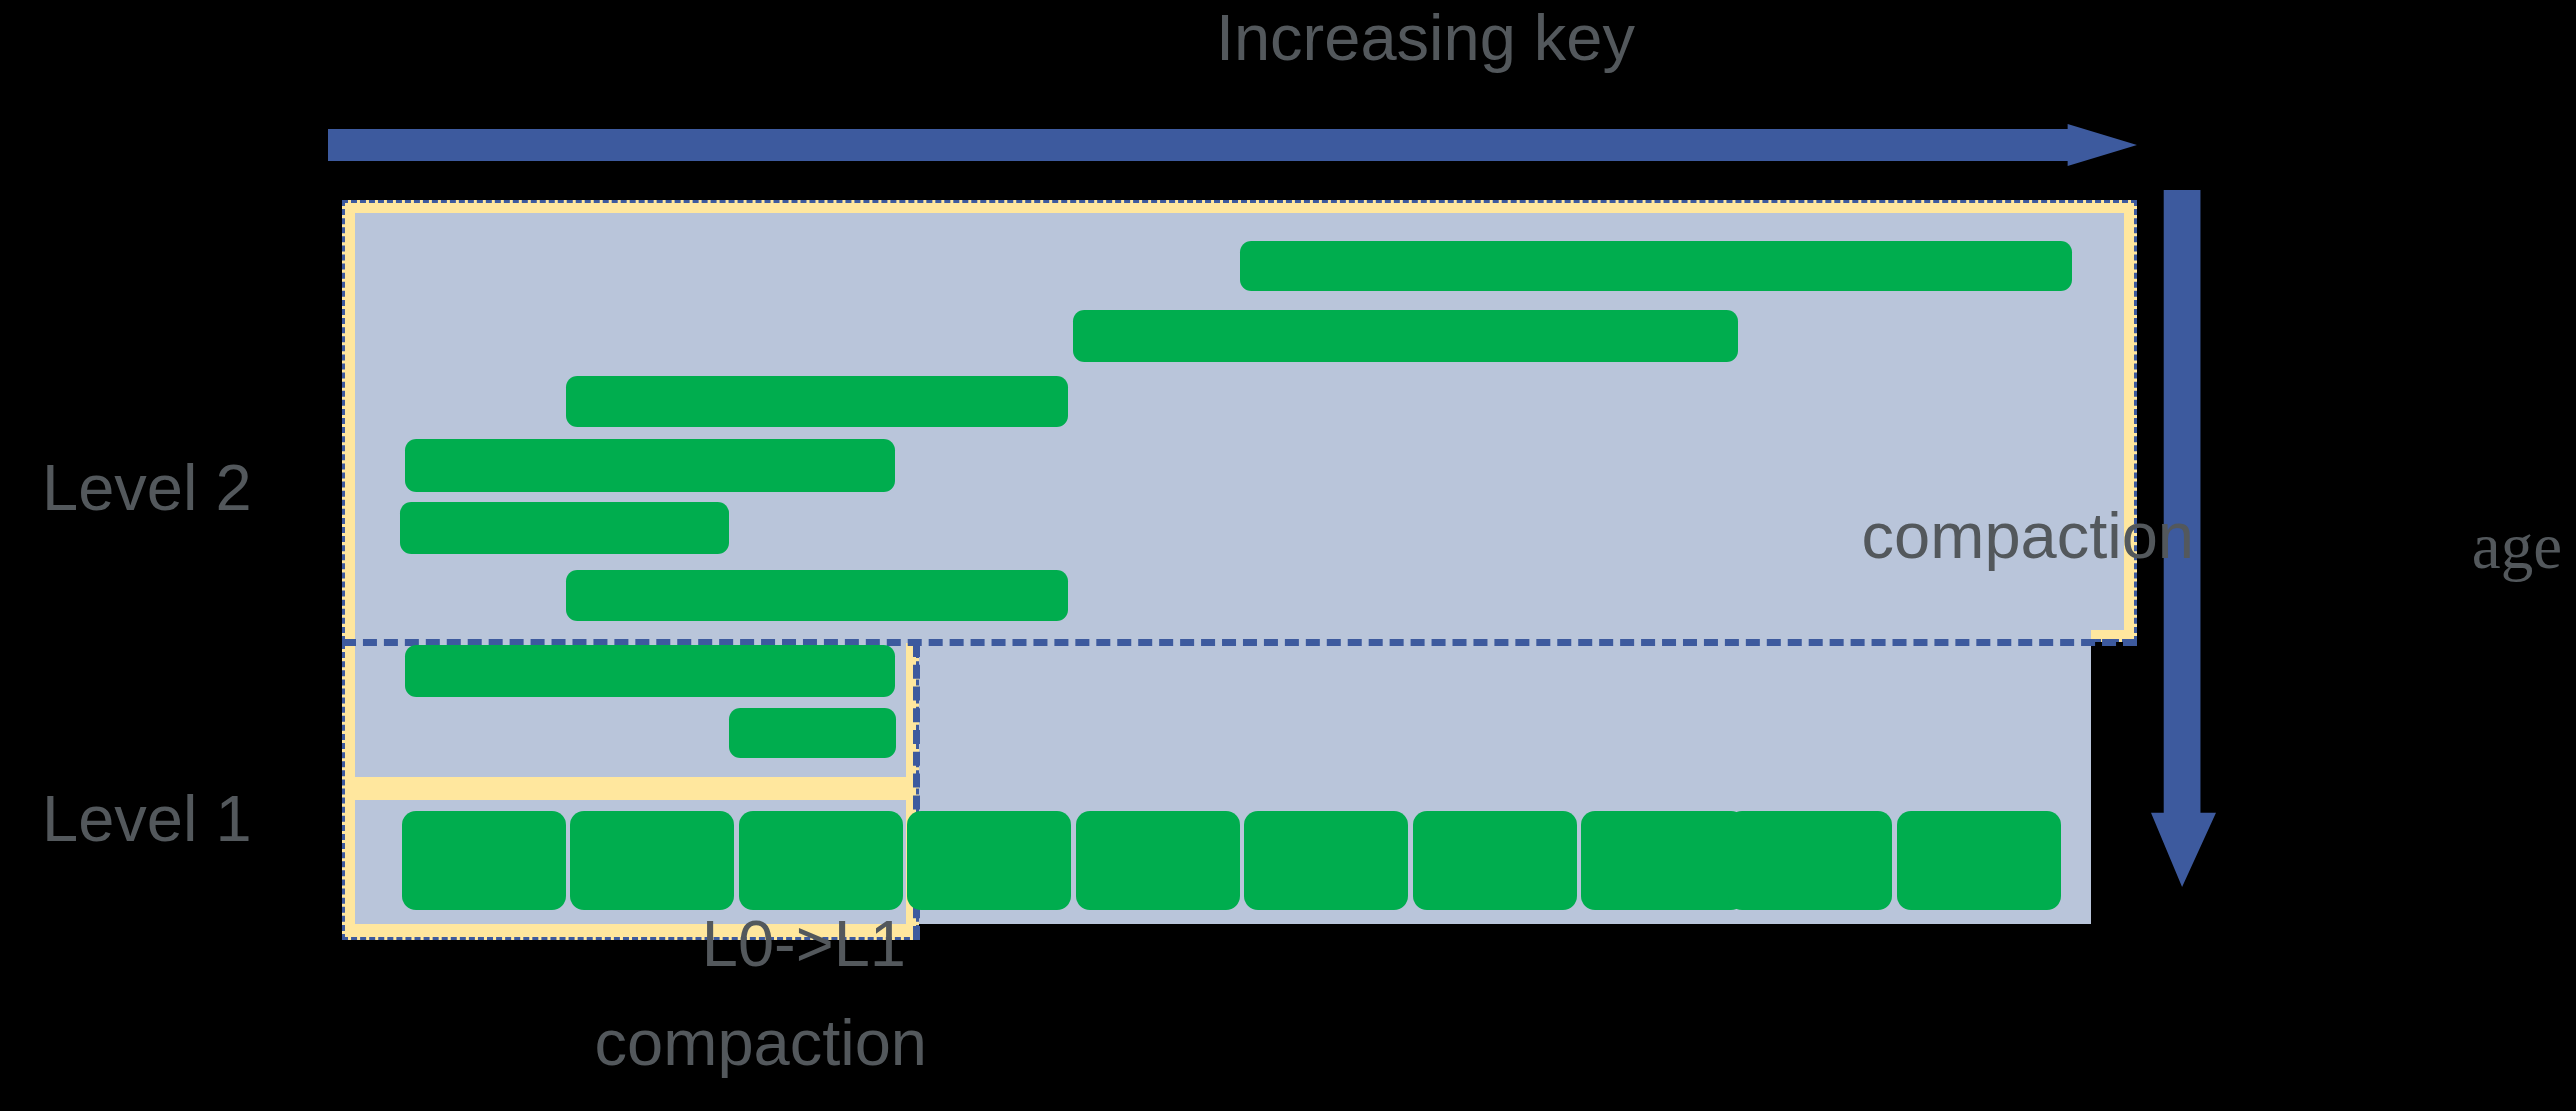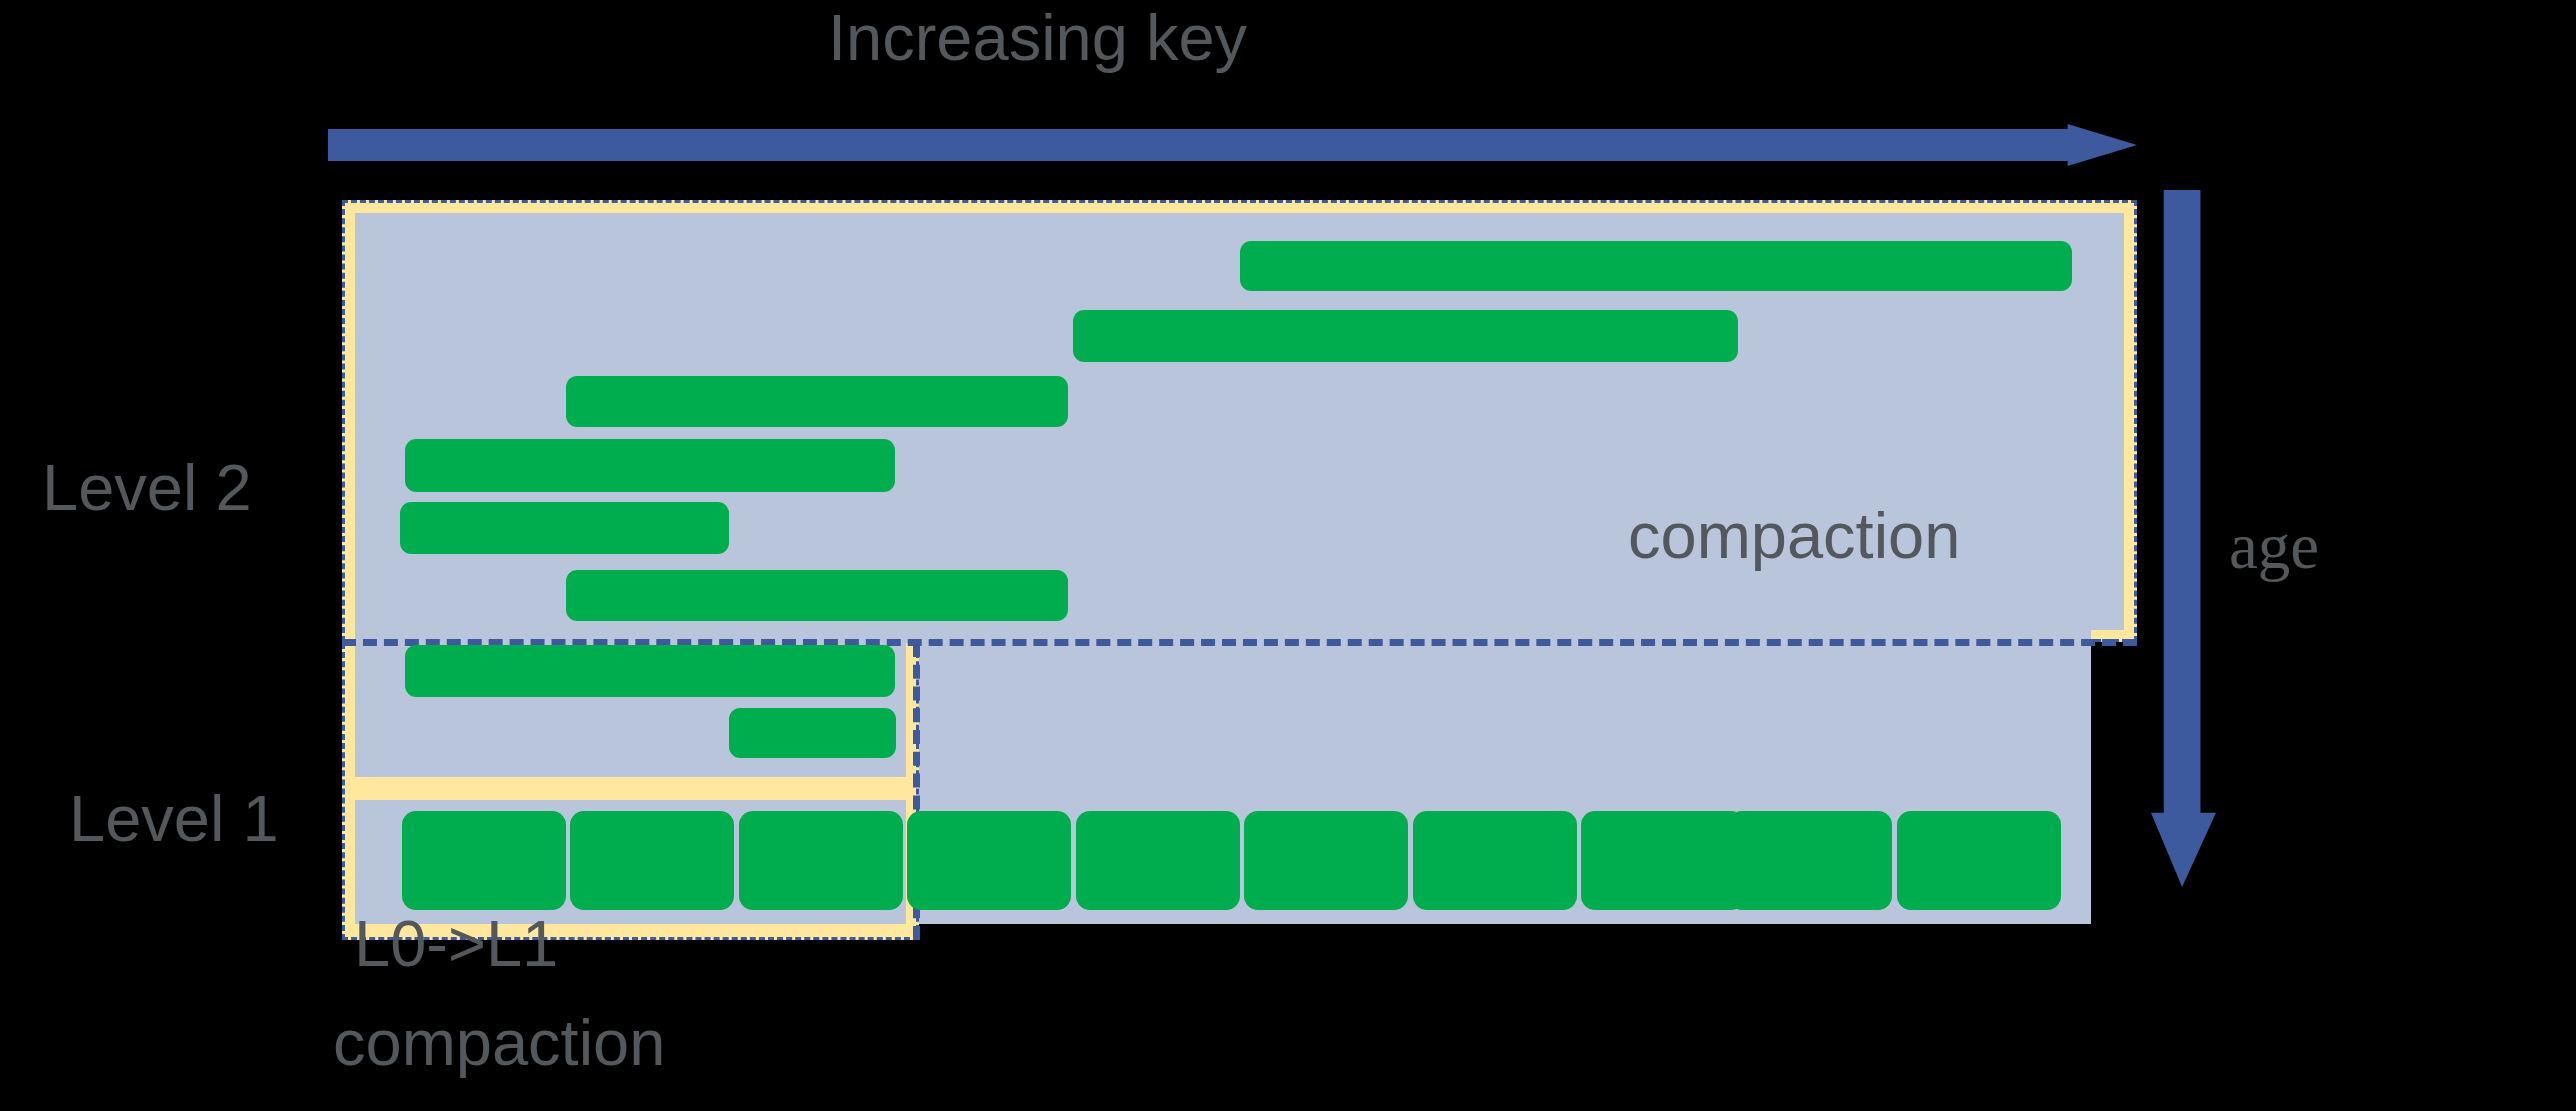--- a/index.html
+++ b/index.html
@@ -12,21 +12,21 @@
     overflow:hidden;
   }
   .lbl{
     position:absolute;
     color:#53585c;
     font-size:65px;
     line-height:1.18;
     white-space:pre;
     letter-spacing:0px;
   }
-  .lbl.center{text-align:left;}
+  .lbl.center{text-align:right;}
 
   
   #key-arrow{
     position:absolute;
     left:328px;top:124px;
     width:1809px;height:42px;
   }
   
   #age-arrow{
     position:absolute;
@@ -166,21 +166,21 @@
   <div class="sst l1" style="left: 739px; top: 811px; width: 164px; height: 99px; background: rgb(0, 173, 78);"></div>
   <div class="sst l1" style="left: 907px; top: 811px; width: 164px; height: 99px; background: rgb(0, 173, 78);"></div>
   <div class="sst l1" style="left: 1076px; top: 811px; width: 164px; height: 99px; background: rgb(0, 173, 78);"></div>
   <div class="sst l1" style="left: 1244px; top: 811px; width: 164px; height: 99px; background: rgb(0, 173, 78);"></div>
   <div class="sst l1" style="left: 1413px; top: 811px; width: 164px; height: 99px; background: rgb(0, 173, 78);"></div>
   <div class="sst l1" style="left: 1581px; top: 811px; width: 164px; height: 99px; background: rgb(0, 173, 78);"></div>
   <div class="sst l1" style="left: 1728px; top: 811px; width: 164px; height: 99px; background: rgb(0, 173, 78);"></div>
   <div class="sst l1" style="left: 1897px; top: 811px; width: 164px; height: 99px; background: rgb(0, 173, 78);"></div>
 
   <div class="lbl" style="left:42px;top:450px;width:297px;">Level 2</div>
-  <div class="lbl" style="left:42px;top:781px;width:297px;margin-left:27px;">Level 1</div>
+  <div class="lbl" style="left:42px;top:781px;width:297px;">Level 1</div>
 
   <div class="lbl center" style="left:1628px;top:498px;width:566px;">compaction</div>
 
   <div class="lbl center" style="left:354px;top:906px;width:552px;">L0-&gt;L1</div>
   <div class="lbl center" style="left:333px;top:1005px;width:594px;">compaction</div>
 
 </div>
 
 
 </body></html>

